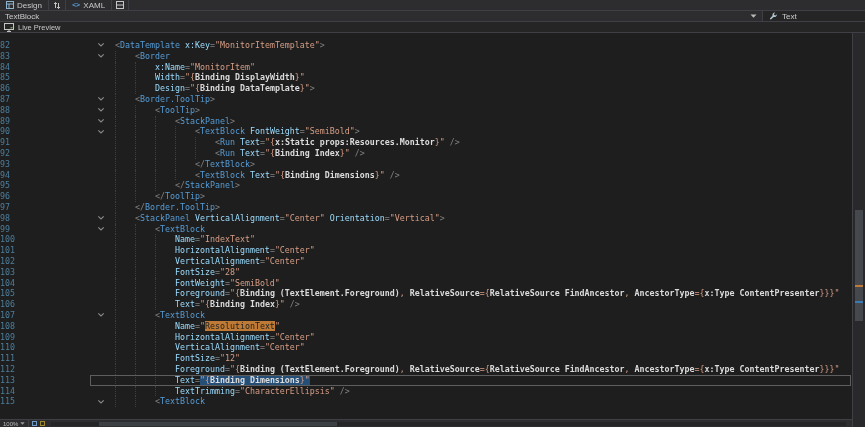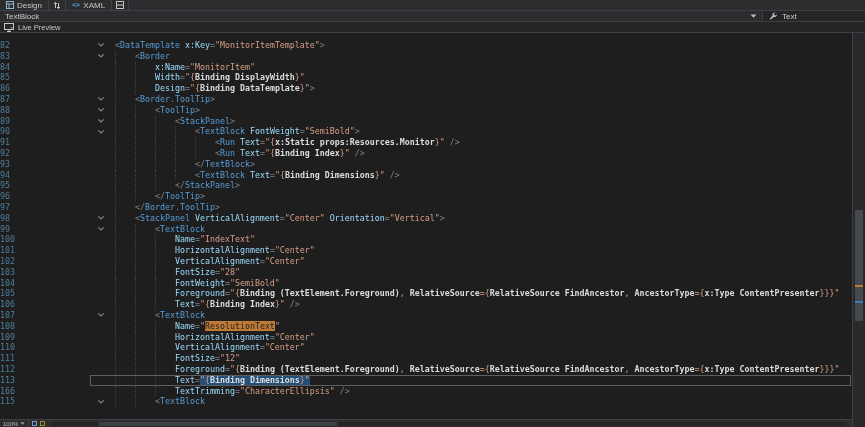--- a/index.html
+++ b/index.html
@@ -307,21 +307,21 @@
           <span class="lnum">112</span>
           <span class="fold"></span>
           <span class="codecell"><i class="guide" style="left: 3px;"></i><i class="guide" style="left: 23px;"></i><i class="guide" style="left: 43px;"></i><span class="txt"><span>            </span><span class="a">Foreground</span><span class="d">=</span><span class="s">"{</span><span class="e">Binding (TextElement.Foreground)</span><span class="s">, </span><span class="e">RelativeSource</span><span class="s">={</span><span class="e">RelativeSource FindAncestor</span><span class="s">, </span><span class="e">AncestorType</span><span class="s">={</span><span class="e">x:Type ContentPresenter</span><span class="s">}}}"</span></span></span>
         </div>
         <div class="line cur">
           <span class="lnum">113</span>
           <span class="fold"></span>
           <span class="codecell"><i class="guide" style="left: 3px;"></i><i class="guide" style="left: 23px;"></i><i class="guide" style="left: 43px;"></i><span class="txt"><span>            </span><span class="a">Text</span><span class="d">=</span><span class="ssel">"{</span><span class="esel">Binding Dimensions</span><span class="ssel">}"</span></span></span>
         </div>
         <div class="line">
-          <span class="lnum">166</span>
+          <span class="lnum">114</span>
           <span class="fold"></span>
           <span class="codecell"><i class="guide" style="left: 3px;"></i><i class="guide" style="left: 23px;"></i><i class="guide" style="left: 43px;"></i><span class="txt"><span>            </span><span class="a">TextTrimming</span><span class="d">=</span><span class="s">"CharacterEllipsis"</span><span class="d"> /&gt;</span></span></span>
         </div>
         <div class="line">
           <span class="lnum">115</span>
           <span class="fold">
             <svg width="8" height="6" viewBox="0 0 8 6">
               <polyline points="1.3,1.3 4,4 6.7,1.3" fill="none" stroke="#8A8A8A" stroke-width="1.1"></polyline>
             </svg>
           </span>

